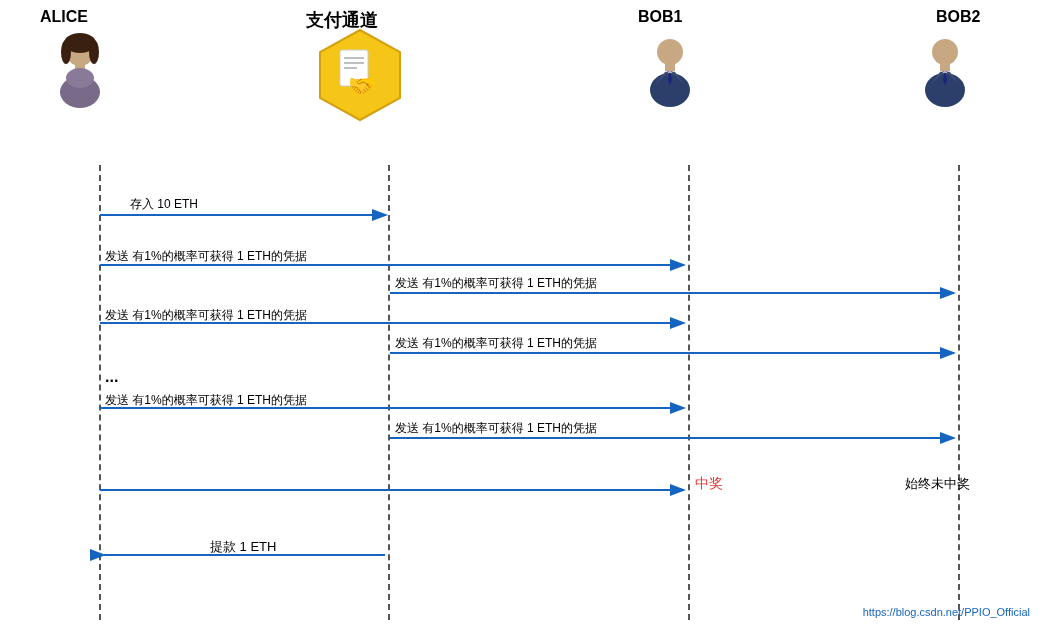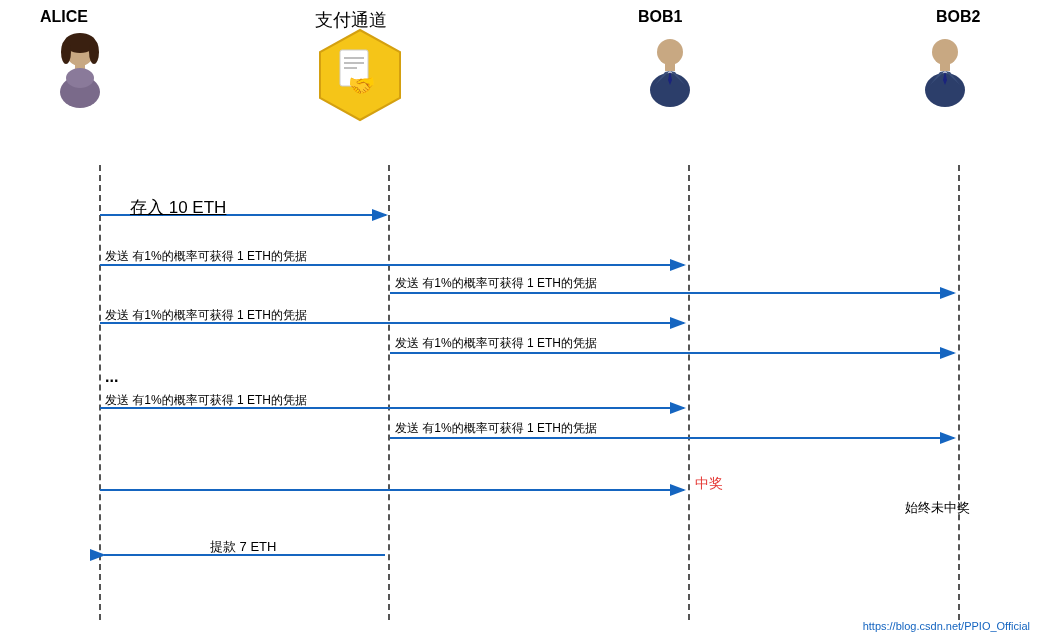--- a/index.html
+++ b/index.html
@@ -40,39 +40,39 @@
     .lifeline {
       position: absolute;
       top: 165px;
       bottom: 20px;
       width: 2px;
       border-left: 2px dashed #555;
     }
 
     .watermark {
       position: absolute;
-      bottom: 8px;
+      bottom: 22px;
       right: 10px;
       font-size: 11px;
       color: #1565c0;
     }
 
     
     .avatar-svg {
       width: 80px;
       height: 80px;
     }
   </style>
 </head>
 <body>
 
 <div class="diagram-container">
 
   <div class="actor-label" style="left: 40px;">ALICE</div>
-  <div class="actor-label" style="left: 315px; font-size: 18px; font-weight: normal;">支付通道</div>
+  <div class="actor-label" style="left: 306px; font-size: 18px; font-weight: bold;">支付通道</div>
   <div class="actor-label" style="left: 638px; text-align: center;">BOB1</div>
   <div class="actor-label" style="left: 936px;">BOB2</div>
 
   <div class="actor-avatar" style="left: 40px;">
     <svg class="avatar-svg" viewBox="0 0 80 80" xmlns="http://www.w3.org/2000/svg">
 
       <circle cx="40" cy="22" r="14" fill="#c8a882"></circle>
 
       <ellipse cx="40" cy="13" rx="16" ry="10" fill="#3a2010"></ellipse>
       <ellipse cx="26" cy="22" rx="5" ry="12" fill="#3a2010"></ellipse>
@@ -151,37 +151,37 @@
 
     <line x1="100" y1="408" x2="684" y2="408" stroke="#1565c0" stroke-width="2" marker-end="url(#arrowRight)"></line>
 
     <line x1="390" y1="438" x2="954" y2="438" stroke="#1565c0" stroke-width="2" marker-end="url(#arrowRight)"></line>
 
     <line x1="100" y1="490" x2="684" y2="490" stroke="#1565c0" stroke-width="2" marker-end="url(#arrowRight)"></line>
 
     <line x1="385" y1="555" x2="104" y2="555" stroke="#1565c0" stroke-width="2" marker-end="url(#arrowLeft)"></line>
   </svg>
 
-  <div style="position:absolute; left:130px; top:196px; font-size:17px; color:#000;text-decoration:underline;">存入 10 ETH</div>
+  <div style="position:absolute; left:130px; top:196px; font-size:12px; color:#000;">存入 10 ETH</div>
 
   <div style="position:absolute; left:105px; top:248px; font-size:12px; color:#000;">发送 有1%的概率可获得 1 ETH的凭据</div>
 
   <div style="position:absolute; left:395px; top:275px; font-size:12px; color:#000;">发送 有1%的概率可获得 1 ETH的凭据</div>
 
   <div style="position:absolute; left:105px; top:307px; font-size:12px; color:#000;">发送 有1%的概率可获得 1 ETH的凭据</div>
 
   <div style="position:absolute; left:395px; top:335px; font-size:12px; color:#000;">发送 有1%的概率可获得 1 ETH的凭据</div>
 
   <div style="position:absolute; left:105px; top:368px; font-size:16px; font-weight:bold; color:#000;">...</div>
 
   <div style="position:absolute; left:105px; top:392px; font-size:12px; color:#000;">发送 有1%的概率可获得 1 ETH的凭据</div>
 
   <div style="position:absolute; left:395px; top:420px; font-size:12px; color:#000;">发送 有1%的概率可获得 1 ETH的凭据</div>
 
   <div style="position:absolute; left:695px; top:475px; font-size:14px; font-weight:normal; color:#e53935;">中奖</div>
 
-  <div style="position:absolute; left:905px; top:475px; font-size:13px; color:#000;margin-top:24px;">始终未中奖</div>
+  <div style="position:absolute; left:905px; top:475px; font-size:13px; color:#000;">始终未中奖</div>
 
-  <div style="position:absolute; left:210px; top:538px; font-size:13px; color:#000;">提款  7 ETH</div>
+  <div style="position:absolute; left:210px; top:538px; font-size:13px; color:#000;">提款  1 ETH</div>
 
   <div class="watermark">https://blog.csdn.net/PPIO_Official</div>
 
 </div>
 
 </body></html>

